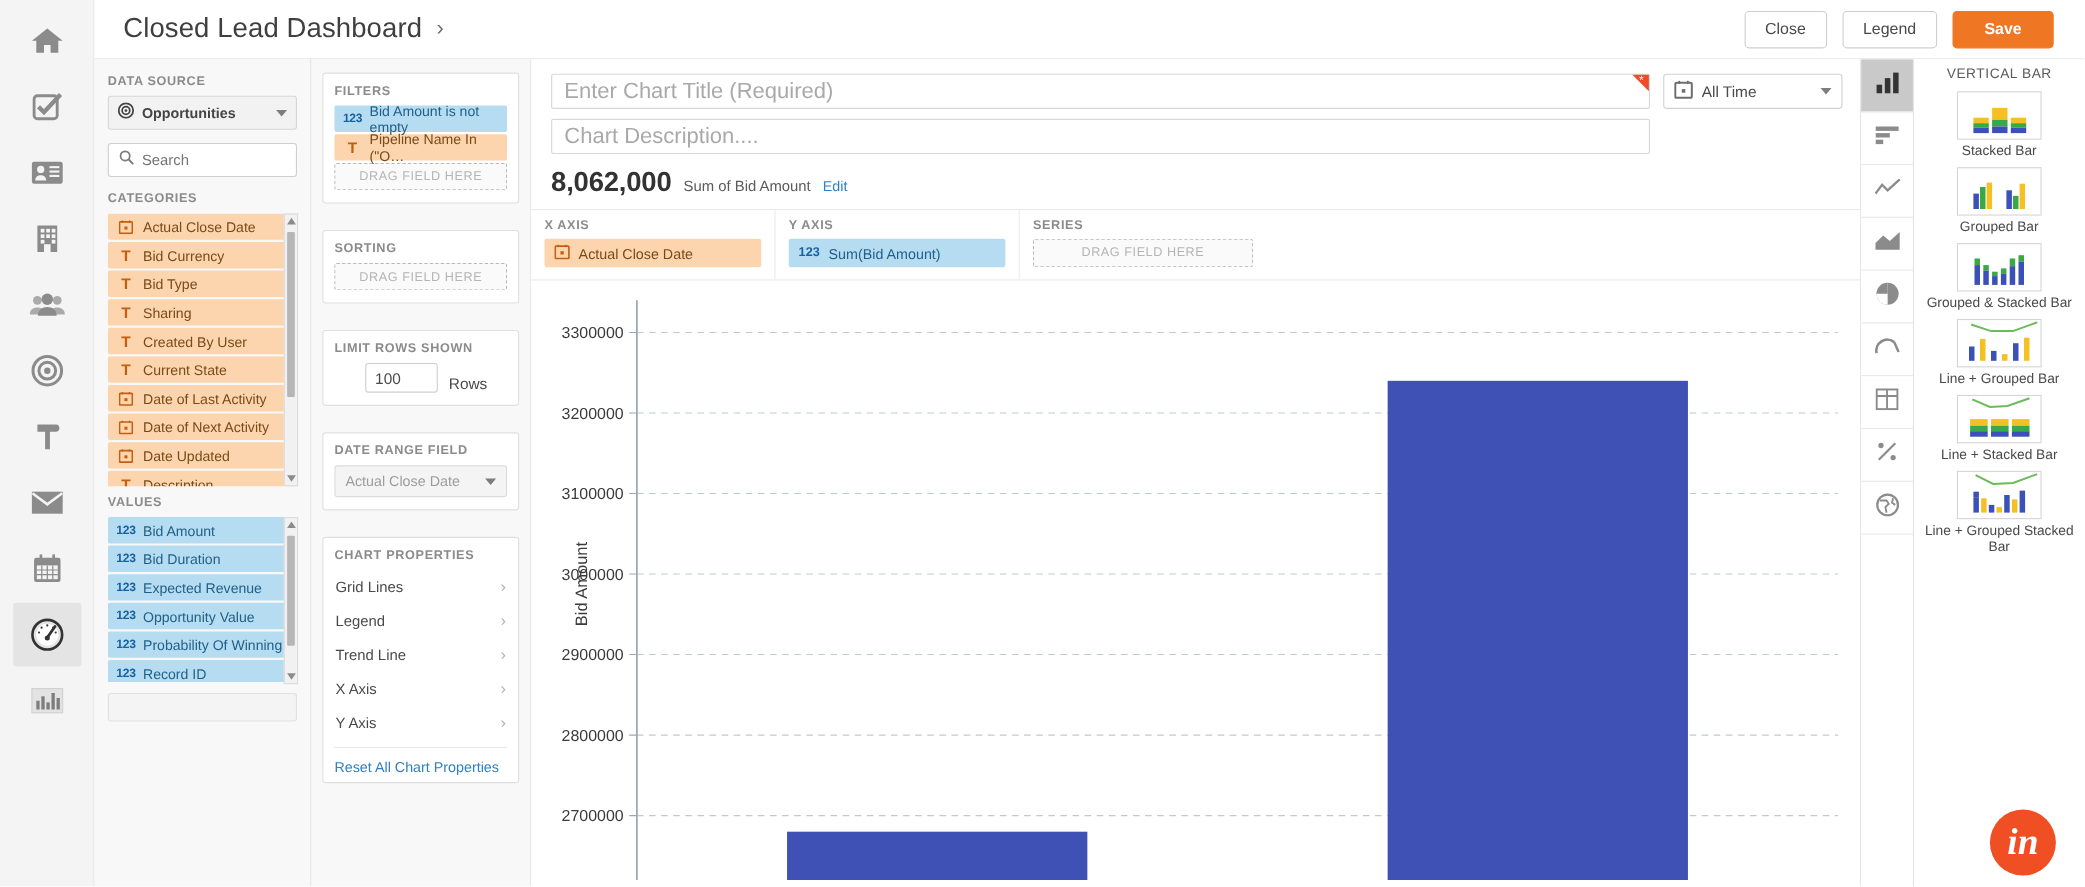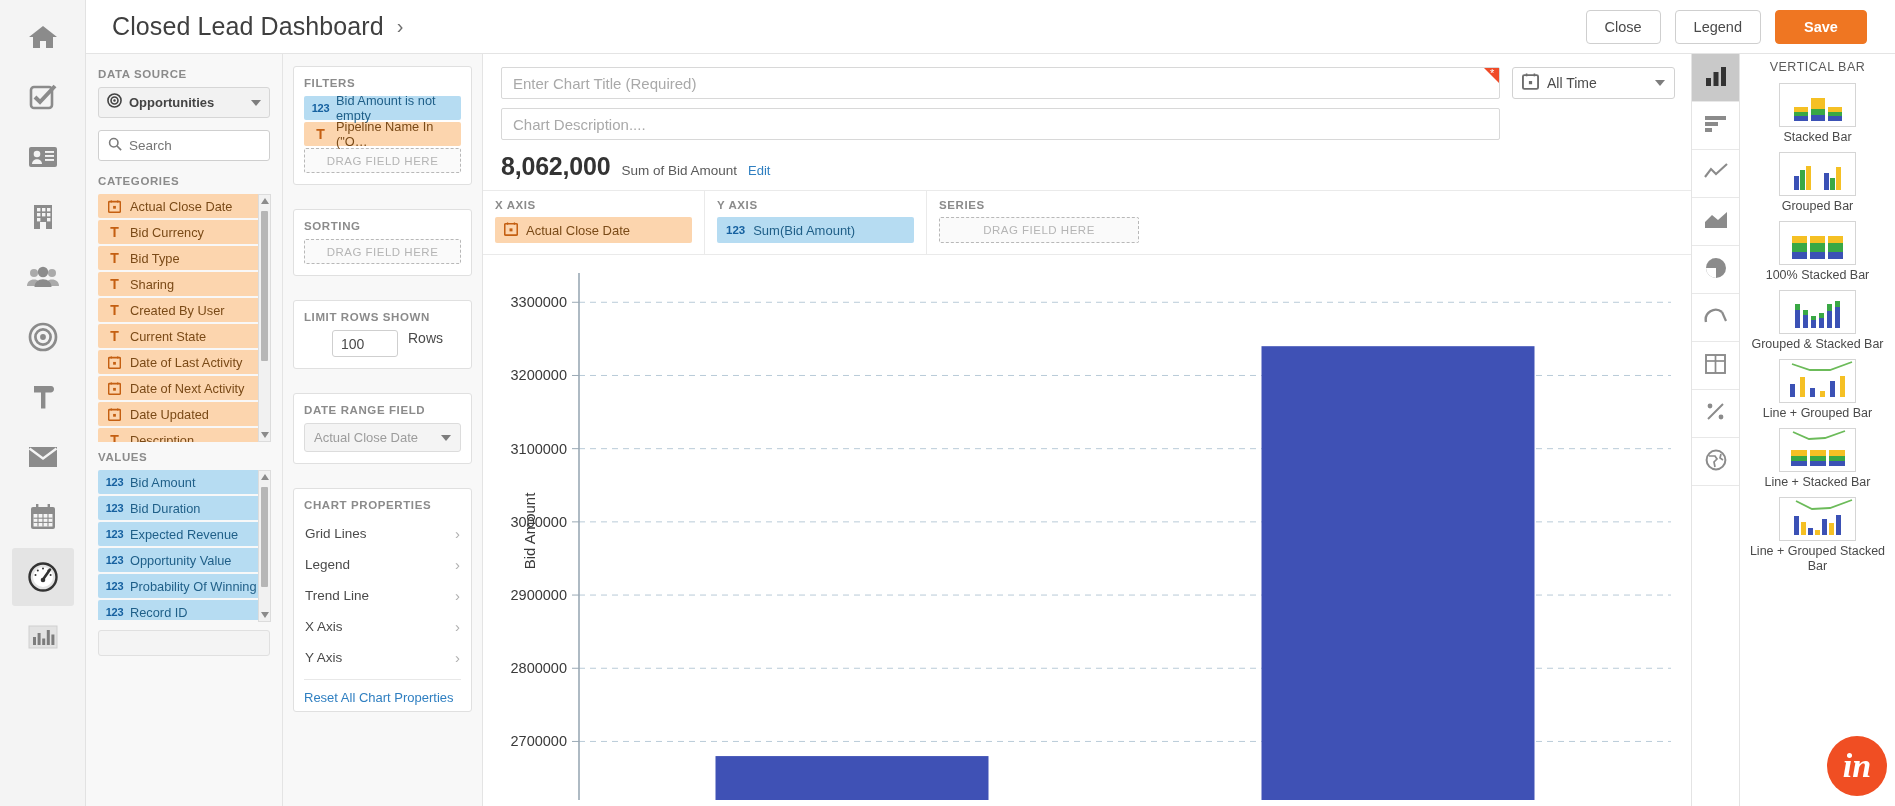--- a/index.html
+++ b/index.html
@@ -115,21 +115,21 @@
   }
   .card {
     background: #fff; border: 1px solid #e0e0e0; border-radius: 3px;
     padding: 10px 10px 11px 10px;
   }
   .dropzone {
     border: 1px dashed #b8b8b8; border-radius: 2px; height: 25px;
     display: flex; align-items: center; justify-content: center;
     font-size: 11.5px; color: #b5b5b5; letter-spacing: .5px; background: #fafafa;
   }
-  .limit-row { display: flex; align-items: flex-start; gap: 10px; padding-left: 28px; }
+  .limit-row { display: flex; align-items: flex-end; gap: 10px; padding-left: 28px; }
   .limit-input {
     width: 66px; height: 27px; border: 1px solid #cfcfcf; border-radius: 3px;
     font-size: 14px; color: #4a4a4a; font-family: inherit; padding: 0 8px; outline: none; background:#fff;
   }
   .limit-row .rtxt { font-size: 14px; color: #4a4a4a; }
   .drf-select {
     height: 29px; background: #f4f4f4; border: 1px solid #dcdcdc; border-radius: 3px;
     display: flex; align-items: center; padding: 0 9px; font-size: 13px; color: #9c9c9c;
   }
   .drf-select .lbl { flex: 1 1 auto; }
@@ -143,21 +143,21 @@
     font-size: 13px; color: #2f7fc1; cursor: pointer;
   }
 
   
   .chart-pane { flex: 1 1 auto; min-width: 0; display: flex; flex-direction: column; background: #fff; border-right:1px solid #e4e4e4;}
   .chart-head { padding: 13px 16px 9px 18px; border-bottom: 1px solid #eaeaea; }
   .row-title { display: flex; align-items: flex-start; gap: 12px; }
   .title-input-wrap { flex: 1 1 auto; position: relative; }
   .title-input, .desc-input {
     width: 100%; height: 32px; border: 1px solid #d8d8d8; border-radius: 2px;
-    font-size: 15px; font-family: inherit; color: #555; padding: 0 11px; outline: none; background: #fff;
+    font-size: 20px; font-family: inherit; color: #555; padding: 0 11px; outline: none; background: #fff;
   }
   .title-input::placeholder, .desc-input::placeholder { color: #a9a9a9; }
   .req-flag {
     position: absolute; top: 1px; right: 1px; width: 0; height: 0;
     border-top: 15px solid #f04b28; border-left: 15px solid transparent;
   }
   .req-flag::after { content: "*"; position: absolute; top: -16px; left: -9px; color: #fff; font-size: 11px; }
   .datebtn {
     width: 163px; height: 32px; border: 1px solid #d2d2d2; border-radius: 3px;
     background: #fff; display: flex; align-items: center; padding: 0 9px; gap: 8px;
@@ -207,21 +207,21 @@
   .type-item { display: flex; flex-direction: column; align-items: center; margin-bottom: 7px; cursor: pointer; }
   .type-thumb {
     width: 77px; height: 44px; border: 1px solid #d5d5d5; background: #fff;
     display: flex; align-items: flex-end; justify-content: center; gap: 3px; padding: 5px 4px;
   }
   .type-item.selected .type-thumb { border: 2px solid #f04b28; box-shadow: 0 0 4px rgba(240,75,40,.55); }
   .type-cap { font-size: 12.5px; color: #4a4a4a; text-align: center; line-height: 1.2; margin-top: 3px; }
   .type-item.selected .type-cap { color: #f04b28; font-weight: 700; }
 
   .in-badge {
-    position: absolute; right: 8px; bottom: 10px; width: 60px; height: 60px;
+    position: absolute; right: 26px; bottom: 10px; width: 60px; height: 60px;
     border-radius: 50%; background: #f04e23; color: #fff;
     display: flex; align-items: center; justify-content: center;
     font-family: "Liberation Serif", serif; font-style: italic; font-weight: 700; font-size: 34px;
   }
 </style>
 </head>
 <body>
 
 <div class="app">
 
@@ -804,40 +804,20 @@
                     </span>
                     <span style="display:inline-flex;flex-direction:column;justify-content:flex-end;width:5px;height:34px;">
                       <span style="display:block;height:23px;background:#f5c024;"></span>
                     </span>
                   </span>
                 </span>
                 <span class="type-cap">Grouped Bar</span>
               </div>
               <div class="type-item">
                 <span class="type-thumb">
-                  <span style="display:inline-flex;flex-direction:column;justify-content:flex-end;width:15px;height:34px;">
-                    <span style="display:block;height:7px;background:#f5c024;"></span>
-                    <span style="display:block;height:9px;background:#39a845;"></span>
-                    <span style="display:block;height:7px;background:#3b51b5;"></span>
-                  </span>
-                  <span style="display:inline-flex;flex-direction:column;justify-content:flex-end;width:15px;height:34px;">
-                    <span style="display:block;height:7px;background:#f5c024;"></span>
-                    <span style="display:block;height:9px;background:#39a845;"></span>
-                    <span style="display:block;height:7px;background:#3b51b5;"></span>
-                  </span>
-                  <span style="display:inline-flex;flex-direction:column;justify-content:flex-end;width:15px;height:34px;">
-                    <span style="display:block;height:7px;background:#f5c024;"></span>
-                    <span style="display:block;height:9px;background:#39a845;"></span>
-                    <span style="display:block;height:7px;background:#3b51b5;"></span>
-                  </span>
-                </span>
-                <span class="type-cap">100% Stacked Bar</span>
-              </div>
-              <div class="type-item">
-                <span class="type-thumb">
                   <span style="display:inline-flex;flex-direction:column;justify-content:flex-end;width:5px;height:34px;">
                     <span style="display:block;height:6px;background:#39a845;"></span>
                     <span style="display:block;height:18px;background:#3b51b5;"></span>
                   </span>
                   <span style="display:inline-flex;flex-direction:column;justify-content:flex-end;width:5px;height:34px;">
                     <span style="display:block;height:5px;background:#39a845;"></span>
                     <span style="display:block;height:13px;background:#3b51b5;"></span>
                   </span>
                   <span style="display:inline-flex;flex-direction:column;justify-content:flex-end;width:5px;height:34px;">
                     <span style="display:block;height:4px;background:#39a845;"></span>

